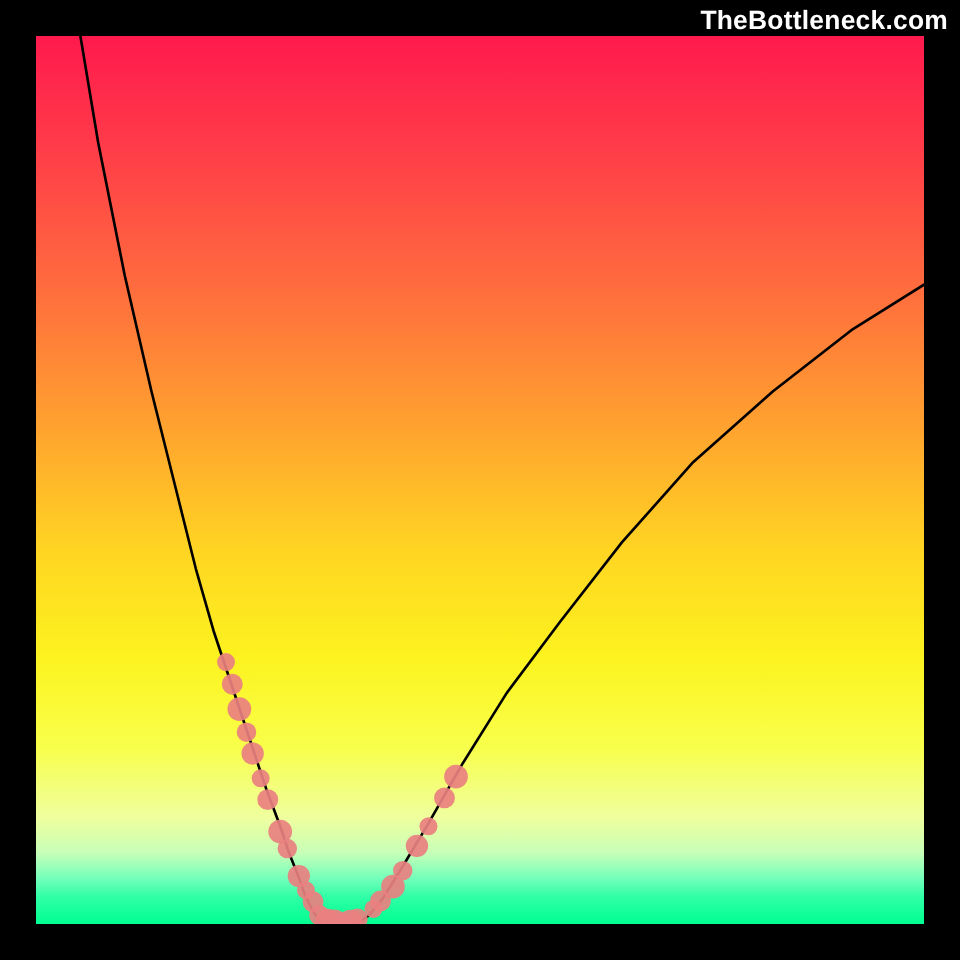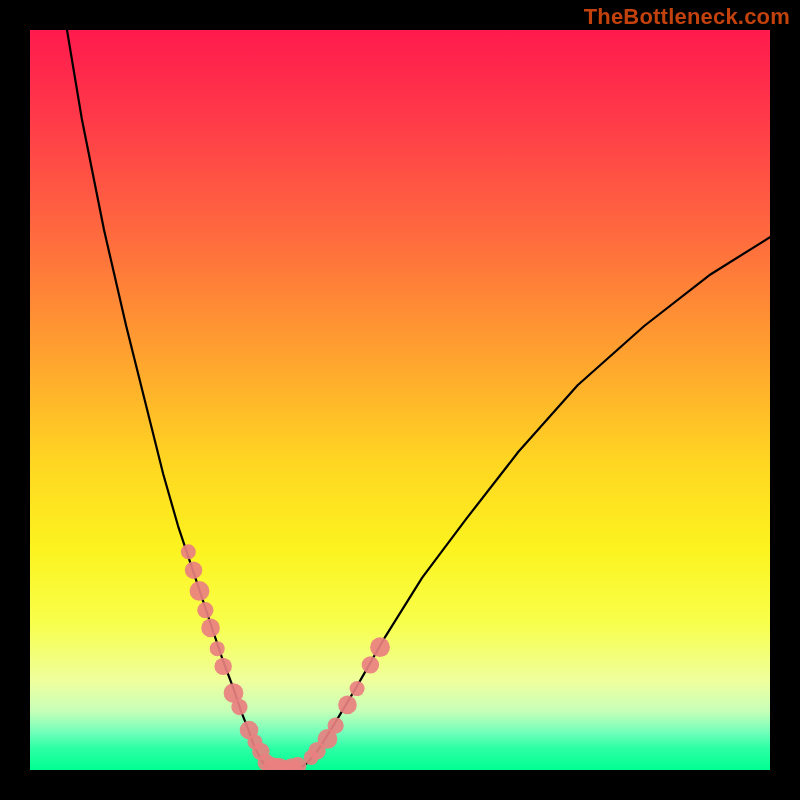--- a/index.html
+++ b/index.html
@@ -45,21 +45,21 @@
     position: absolute;
     left: 0;
     top: 0;
     width: 740px;
     height: 740px;
   }
   .watermark {
     position: absolute;
     top: 4px;
     right: 10px;
-    color: #c2410c;
+    color: #ffffff;
     font-size: 22px;
     font-weight: 600;
     letter-spacing: 0.2px;
     user-select: none;
   }
 </style>
 </head>
 <body>
 
 <div class="frame">

